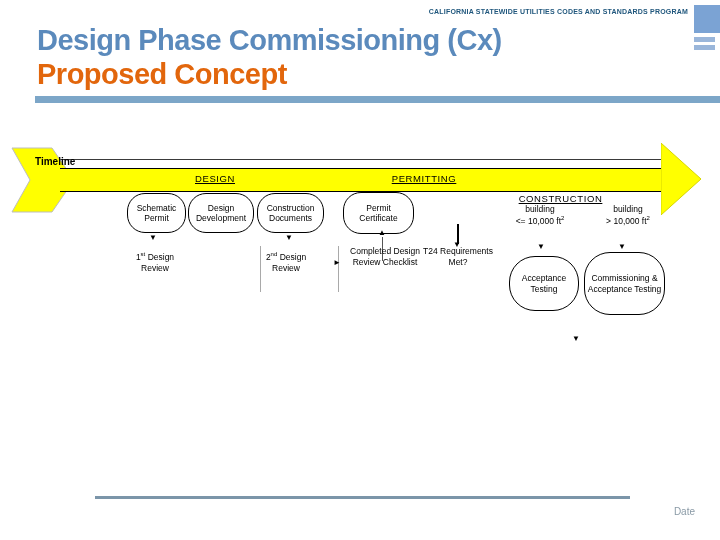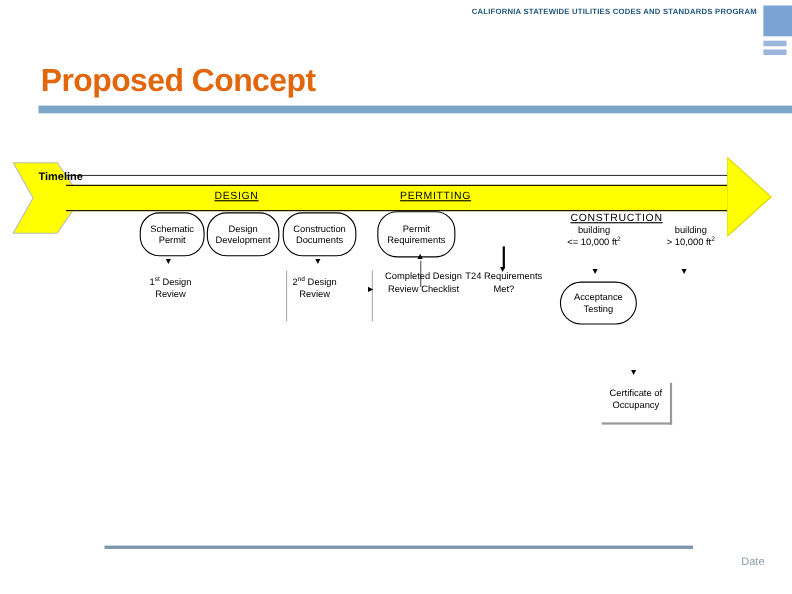--- a/index.html
+++ b/index.html
@@ -39,43 +39,45 @@
 </head>
 <body>
 
 <div class="slide">
 
   <div class="abs hdr-program" style="top:8px;right:32px;">CALIFORNIA STATEWIDE UTILITIES CODES AND STANDARDS PROGRAM</div>
   <div class="abs page-num" style="left:694px;top:5px;width:23px;height:28px;">54</div>
   <div class="abs side-bar" style="left:694px;top:37px;width:21px;height:5px;"></div>
   <div class="abs side-bar" style="left:694px;top:45px;width:21px;height:5px;"></div>
 
+  <div class="abs title" style="left:37px;top:26px;color:#5b8abc;">Design Phase Commissioning (Cx)</div>
   <div class="abs title" style="left:37px;top:60px;color:#e2660c;">Proposed Concept</div>
   <div class="abs title-rule" style="left:35px;top:96px;width:685px;height:7px;"></div>
 
   <div class="abs diagram-top-line" style="left:56px;top:159px;width:606px;height:1px;"></div>
 
   <svg class="abs" style="left:8px;top:146px;" width="74" height="68">
     <polygon points="4,2 44,2 66,34 44,66 4,66 22,34" fill="#ffff00" stroke="#bdbdbd" stroke-width="1"></polygon>
   </svg>
   <div class="abs band" style="left:60px;top:168px;width:602px;height:22px;"></div>
   <svg class="abs" style="left:661px;top:143px;" width="42" height="72">
     <polygon points="0,0 40,36 0,72" fill="#ffff00" stroke="#d6d600" stroke-width="1"></polygon>
   </svg>
 
   <div class="abs timeline-label" style="left:35px;top:156px;">Timeline</div>
   <div class="abs phase-label" style="left:165px;top:173px;width:100px;">DESIGN</div>
-  <div class="abs phase-label" style="left:346px;top:173px;width:100px;">PERMITTING</div>
+  <div class="abs phase-label" style="left:374px;top:173px;width:100px;">PERMITTING</div>
   <div class="abs phase-label" style="left:508px;top:173px;width:105px;margin-top:20px;">CONSTRUCTION</div>
 
   <div class="stadium" style="left:127px;top:193px;width:59px;height:40px;">Schematic Permit</div>
   <div class="stadium" style="left:257px;top:193px;width:67px;height:40px;">Construction Documents</div>
   <div class="stadium" style="left:188px;top:193px;width:66px;height:40px;">Design Development</div>
-  <div class="stadium" style="left:343px;top:192px;width:71px;height:42px;">Permit Requirements</div>
-  <div class="stadium big" style="left:509px;top:256px;width:70px;height:39px;">Acceptance Testing</div>
+  <div class="stadium" style="left:343px;top:192px;width:71px;height:42px;">Permit Certificate</div>
+  <div class="stadium big" style="left:509px;top:256px;width:70px;height:55px;">Acceptance Testing</div>
+  <div class="stadium big" style="left:584px;top:252px;width:81px;height:63px;">Commissioning &amp; Acceptance Testing</div>
 
   <div class="abs vline" style="left:260px;top:246px;height:46px;"></div>
   <div class="abs vline" style="left:338px;top:246px;height:46px;"></div>
 
   <div class="abs tri" style="left:149px;top:234px;">▼</div>
   <div class="abs tri" style="left:285px;top:234px;">▼</div>
   <div class="abs tri" style="left:333px;top:259px;">►</div>
 
   <div class="abs stem" style="left:382px;top:237px;width:1px;height:24px;"></div>
   <div class="abs tri" style="left:378px;top:229px;">▲</div>
@@ -96,18 +98,17 @@
 
   <div class="abs note" style="left:504px;top:204px;width:72px;">
     <div>building</div>
     <div><span>&lt;= 10,000 ft</span><sup>2</sup></div>
   </div>
   <div class="abs note" style="left:592px;top:204px;width:72px;">
     <div>building</div>
     <div><span>&gt; 10,000 ft</span><sup>2</sup></div>
   </div>
 
-  <div class="abs cert-box" style="left:547px;top:348px;width:64px;height:38px;">Certificate of Occupancy</div>
 
   <div class="abs footer-line" style="left:95px;top:496px;width:535px;height:3px;"></div>
   <div class="abs footer-text" style="right:25px;top:506px;">Date</div>
 
 </div>
 
 </body></html>

